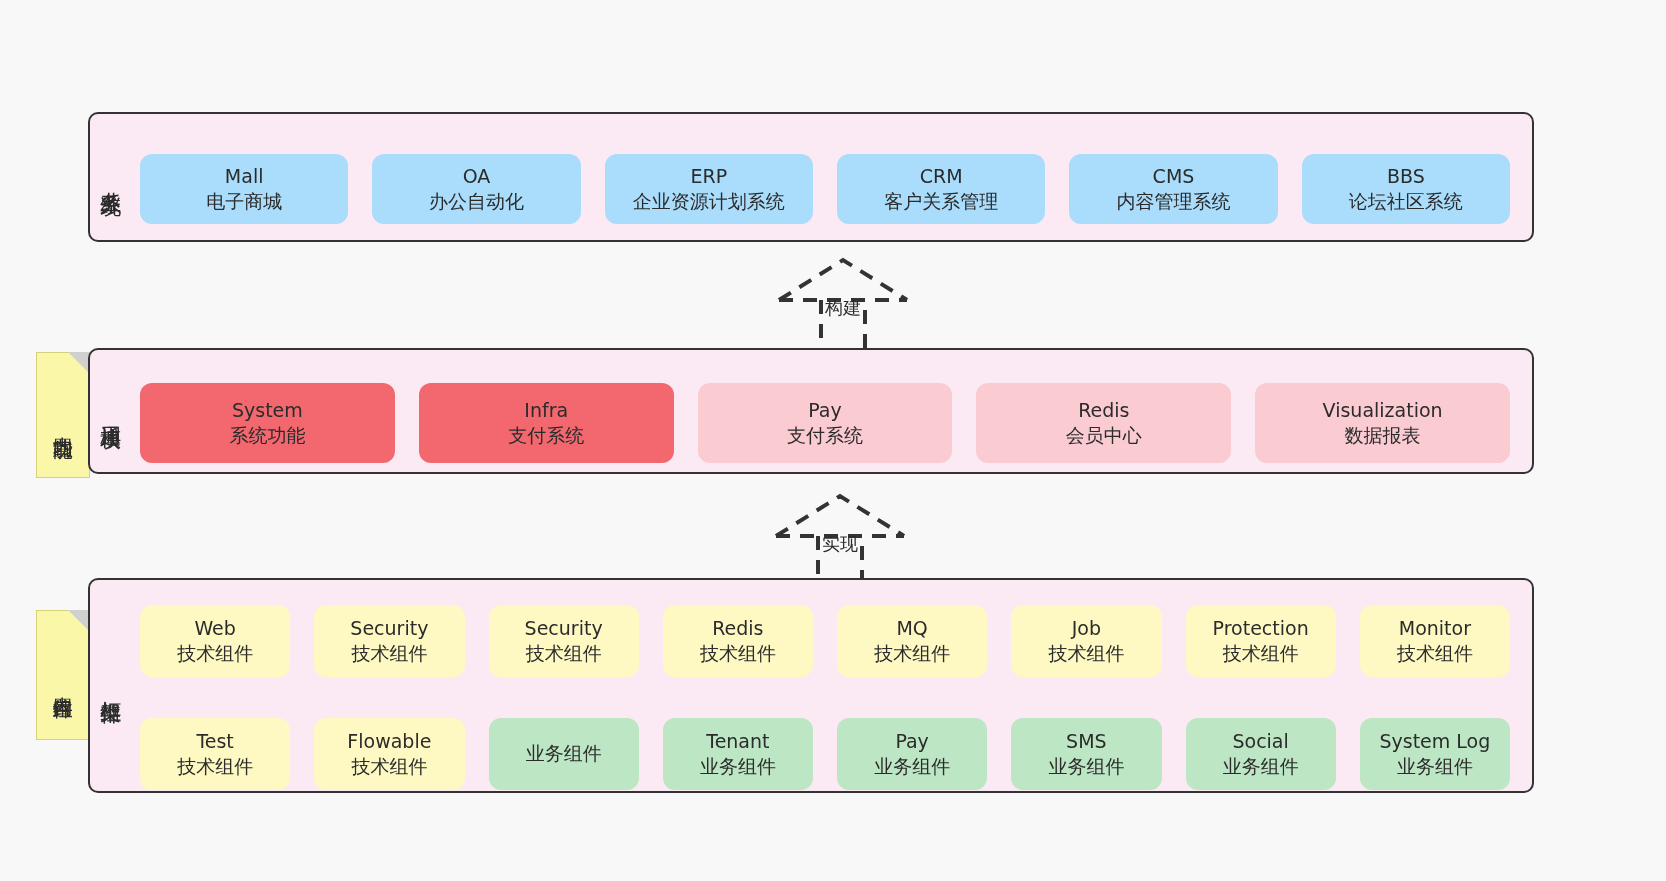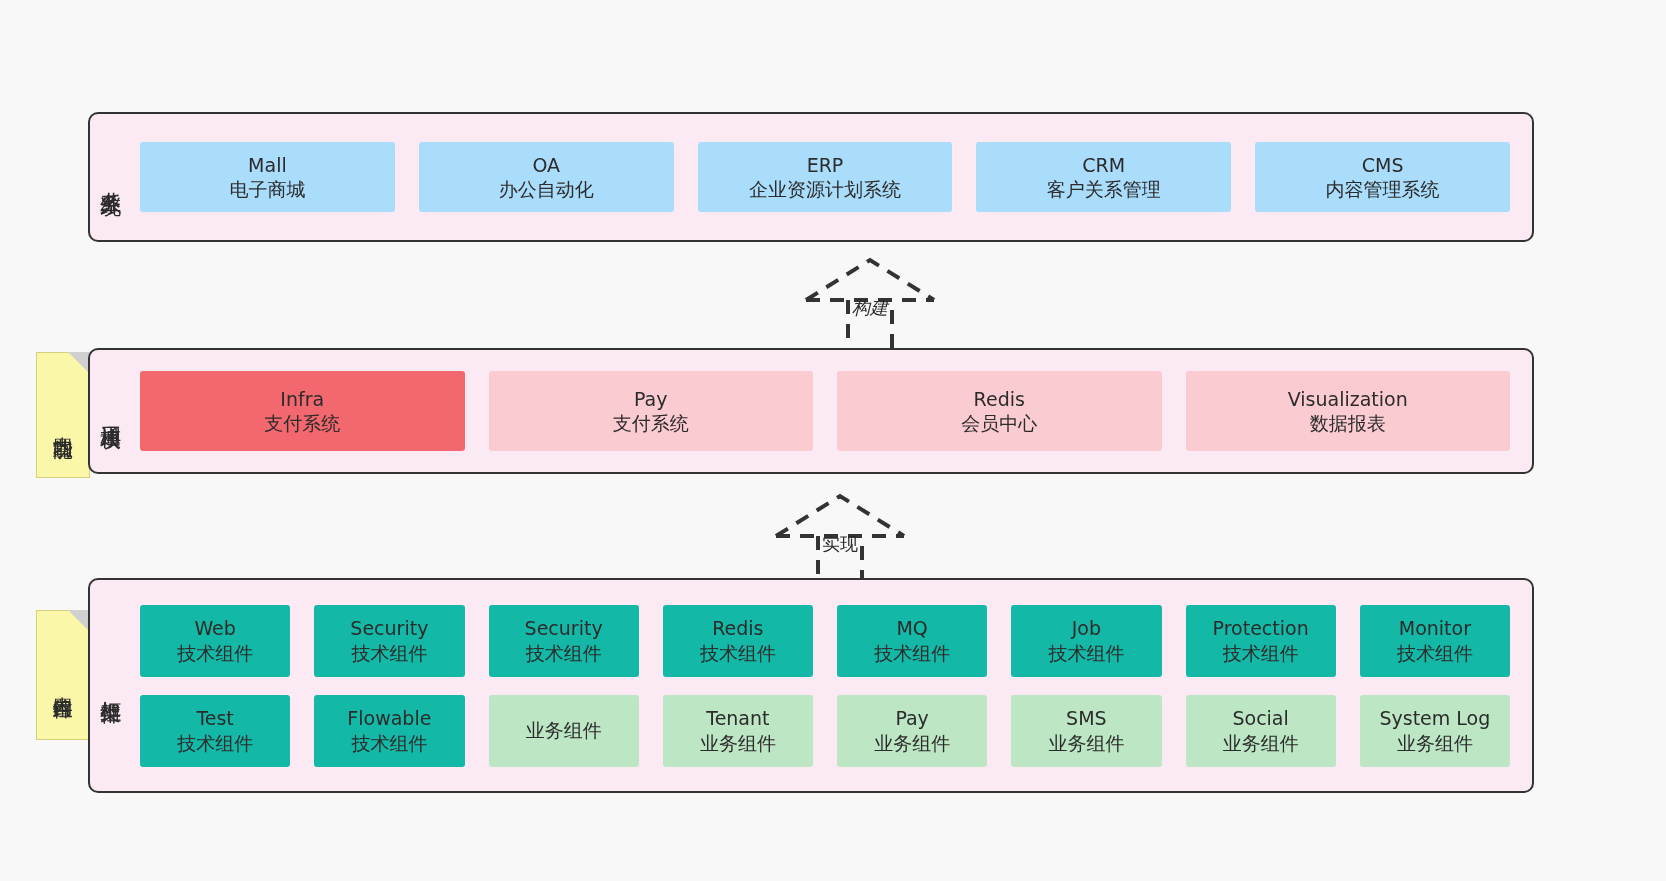--- a/index.html
+++ b/index.html
@@ -61,41 +61,42 @@
   }
 
   .row {
     display: flex;
     gap: 24px;
     align-items: stretch;
   }
 
   .node {
     flex: 1 1 0;
-    border-radius: 3px;
+    border-radius: 12px;
     display: flex;
     flex-direction: column;
     align-items: center;
     justify-content: center;
     text-align: center;
     font-size: 19px;
     line-height: 1.28;
     color: #2b2b2b;
     padding: 6px 4px;
     box-sizing: border-box;
     min-width: 0;
+    margin-top: 23px;
   }
   .node .n-en { display: block; }
   .node .n-cn { display: block; }
 
   
   .fill-blue       { background: #aadcfb; }
   .fill-red        { background: #f2686e; }
   .fill-pink       { background: #fbcbd2; }
-  .fill-green      { background: #14b8a6; }
+  .fill-green      { background: #fef9c3; }
   .fill-lightgreen { background: #bce6c4; }
 
   
   #layer-business  { left: 88px;  top: 112px; width: 1446px; height: 130px; }
   #layer-common    { left: 88px;  top: 348px; width: 1446px; height: 126px; }
   #layer-framework { left: 88px;  top: 578px; width: 1446px; height: 215px; }
 
   #layer-business  .layer-body { padding-right: 22px; }
   #layer-business  .node { height: 70px; }
   #layer-common    .node { height: 80px; }
@@ -143,21 +144,21 @@
   .arrow-label {
     position: absolute;
     left: 0;
     right: 0;
     text-align: center;
     font-size: 18px;
     color: #2b2b2b;
     background: transparent;
     pointer-events: none;
   }
-  #arrow-build      { left: 780px; top: 252px; font-style: italic; }
+  #arrow-build      { left: 753px; top: 252px; }
   #arrow-build .arrow-label   { top: 44px; }
   #arrow-implement  { left: 750px; top: 488px; }
   #arrow-implement .arrow-label { top: 44px; }
 </style>
 </head>
 <body>
 
 <div id="canvas">
 
   <div class="layer" id="layer-business">
@@ -176,20 +177,24 @@
           <span class="n-en">ERP</span>
           <span class="n-cn">企业资源计划系统</span>
         </div>
         <div class="node fill-blue">
           <span class="n-en">CRM</span>
           <span class="n-cn">客户关系管理</span>
         </div>
         <div class="node fill-blue">
           <span class="n-en">CMS</span>
           <span class="n-cn">内容管理系统</span>
+        </div>
+        <div class="node fill-blue">
+          <span class="n-en">BBS</span>
+          <span class="n-cn">论坛社区系统</span>
         </div>
       </div>
     </div>
   </div>
 
   <div class="arrow" id="arrow-build">
     <svg width="180" height="100" viewBox="0 0 180 100">
       <path d="M 26 48 L 90 8 L 154 48" fill="none" stroke="#333333" stroke-width="4" stroke-dasharray="14,10" stroke-linecap="butt"></path>
       <path d="M 26 48 L 154 48" fill="none" stroke="#333333" stroke-width="4" stroke-dasharray="14,10"></path>
       <path d="M 68 48 L 68 98 L 112 98 L 112 48" fill="none" stroke="#333333" stroke-width="4" stroke-dasharray="14,10"></path>
@@ -198,20 +203,24 @@
   </div>
 
   <div class="note" id="note-builtin-function">
     <span>内置功能</span>
   </div>
   <div class="layer" id="layer-common">
     <div class="layer-title">通用模块</div>
     <div class="layer-body">
       <div class="row">
         <div class="node fill-red">
+          <span class="n-en">System</span>
+          <span class="n-cn">系统功能</span>
+        </div>
+        <div class="node fill-red">
           <span class="n-en">Infra</span>
           <span class="n-cn">支付系统</span>
         </div>
         <div class="node fill-pink">
           <span class="n-en">Pay</span>
           <span class="n-cn">支付系统</span>
         </div>
         <div class="node fill-pink">
           <span class="n-en">Redis</span>
           <span class="n-cn">会员中心</span>

